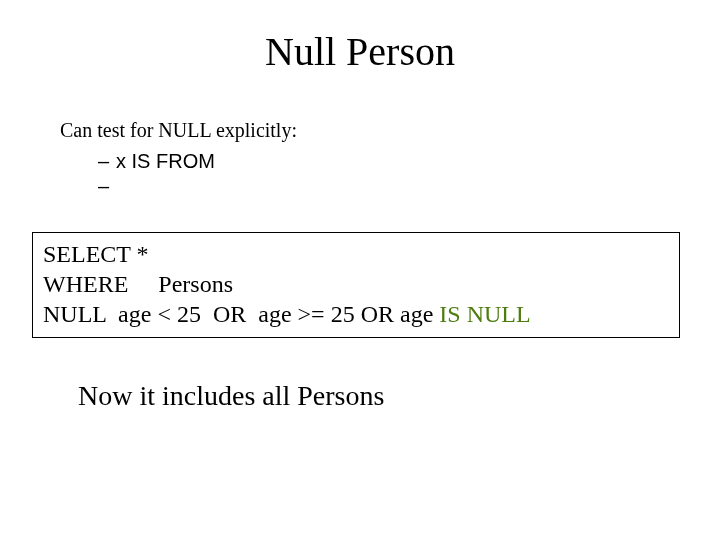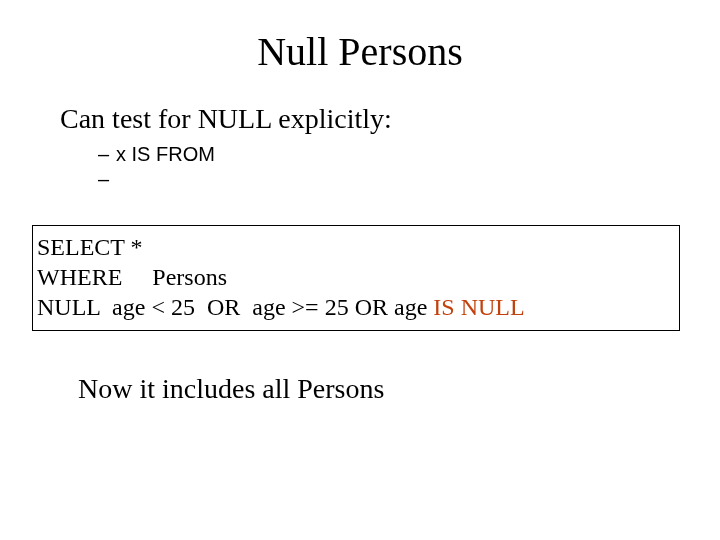--- a/index.html
+++ b/index.html
@@ -17,63 +17,63 @@
     position: relative;
     box-sizing: border-box;
   }
   .title {
     text-align: center;
     font-size: 40px;
     padding-top: 28px;
     padding-bottom: 10px;
   }
   .lead {
-    font-size: 28px;
+    font-size: 20px;
     margin-left: 60px;
-    margin-top: 18px;
+    margin-top: 34px;
   }
   .sublist {
     margin-left: 98px;
     margin-top: 8px;
     font-size: 20px;
     font-family: Arial, Helvetica, sans-serif;
   }
   .sublist .item {
     margin-bottom: 2px;
     display: flex;
     align-items: baseline;
   }
   .sublist .dash {
     width: 18px;
     flex: 0 0 18px;
   }
   .query-box {
     border: 1px solid #000;
     margin: 34px 40px 0 32px;
-    padding: 6px 10px 8px 4px;
+    padding: 6px 10px 8px 10px;
     font-size: 24px;
     line-height: 1.25;
     font-family: "Times New Roman", Times, serif;
   }
   .query-row {
     white-space: pre;
   }
-  .kw-red { color: #c2410c; }
+  .kw-red { color: #4d7c0f; }
   .concl {
     font-size: 28px;
     margin-left: 78px;
     margin-top: 42px;
   }
 </style>
 </head>
 <body>
 
 <div class="slide">
 
-  <div class="title">Null Persons</div>
+  <div class="title">Null Person</div>
 
   <div class="lead">Can test for NULL explicitly:</div>
 
   <div class="sublist">
     <div class="item">
       <span class="dash">–</span>
       <span>x IS FROM</span>
     </div>
     <div class="item">
       <span class="dash">–</span>

